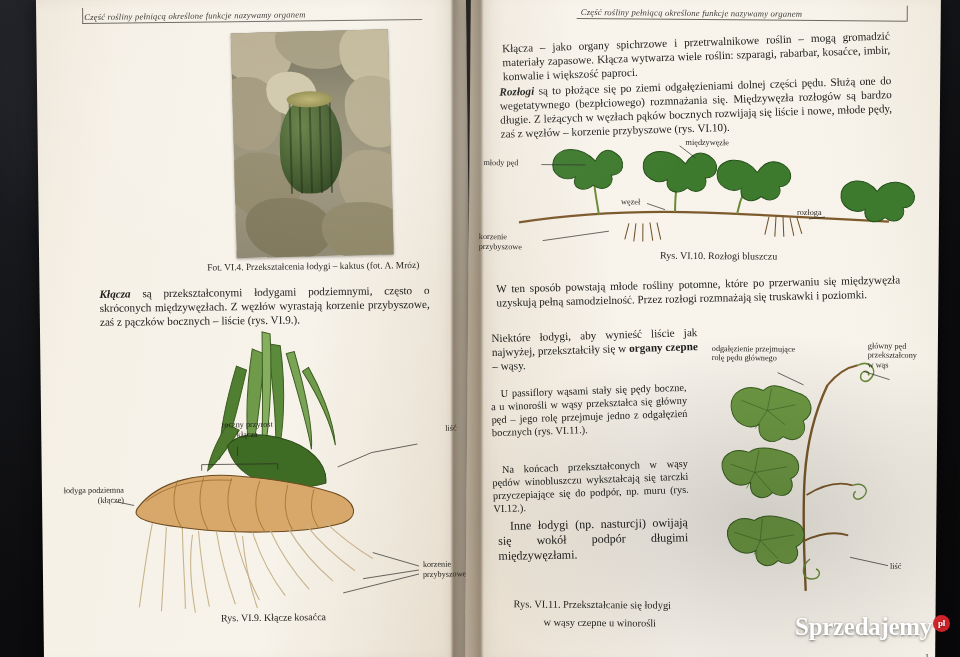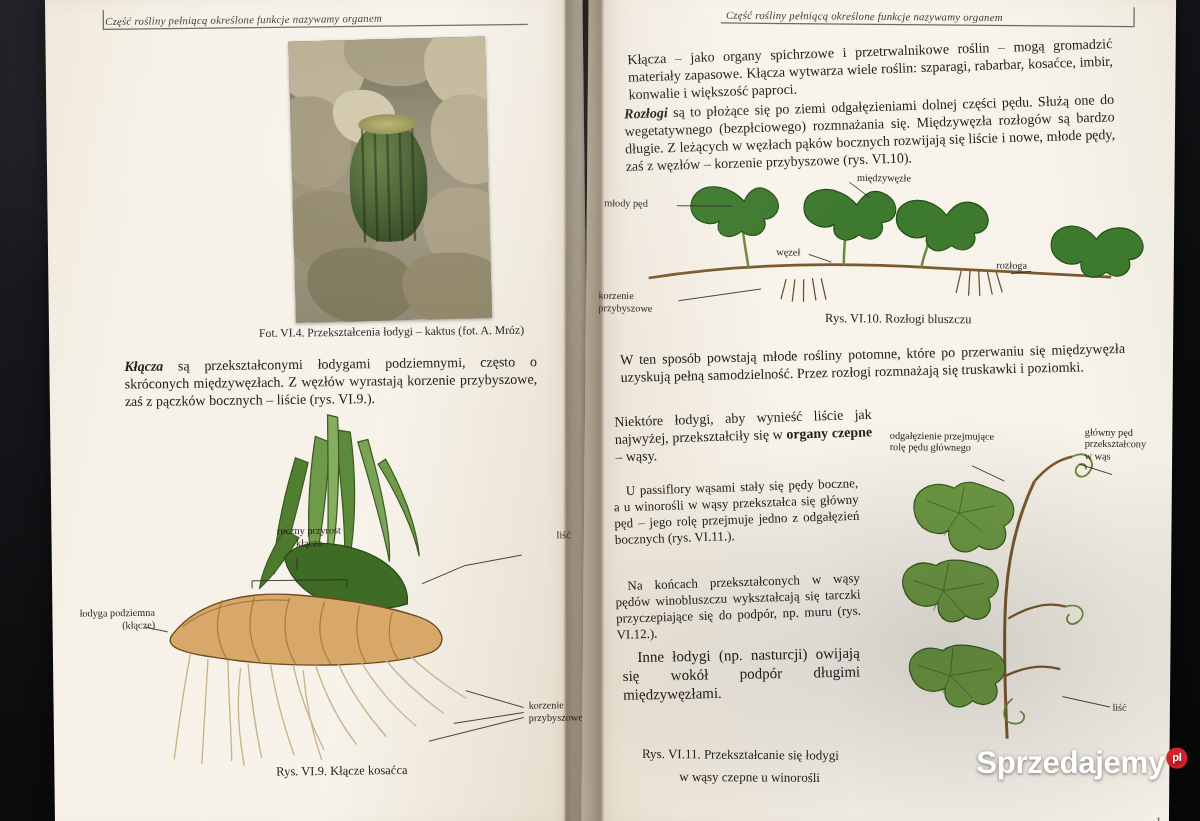--- a/index.html
+++ b/index.html
@@ -45,21 +45,21 @@
   .cact-rib{position:absolute;top:0;width:1.5px;height:100%;background:rgba(20,35,10,.55);}
   .cact-crown{position:absolute;left:54px;top:60px;width:46px;height:16px;border-radius:50%;
     background:radial-gradient(ellipse,#b9b06a,#7d7a3c);}
 
   
   .rz-area{position:absolute;left:0;top:0;width:430px;height:672px;pointer-events:none;}
 
   
   svg{overflow:visible;}
 
-  .watermark{position:absolute;right:10px;bottom:32px;font-family:Liberation Sans, sans-serif;
+  .watermark{position:absolute;right:10px;bottom:16px;font-family:Liberation Serif, serif;
     font-size:25px;font-weight:bold;color:#ffffff;text-shadow:0 1px 3px rgba(0,0,0,.55);letter-spacing:-.3px;}
   .wm-dot{display:inline-block;width:17px;height:17px;border-radius:50%;background:#d2232a;color:#fff;
     font-size:9px;line-height:17px;text-align:center;vertical-align:super;margin-left:1px;}
   .pageno{position:absolute;right:6px;bottom:8px;font-size:9px;color:#3a3a36;}
 
   .glare{position:absolute;left:0;top:0;width:960px;height:657px;pointer-events:none;
     background:radial-gradient(ellipse 520px 280px at 330px 120px,rgba(255,255,255,.10),rgba(255,255,255,0) 70%),
                radial-gradient(ellipse 420px 260px at 760px 520px,rgba(0,0,0,.16),rgba(0,0,0,0) 72%);}
 </style>
 </head>

